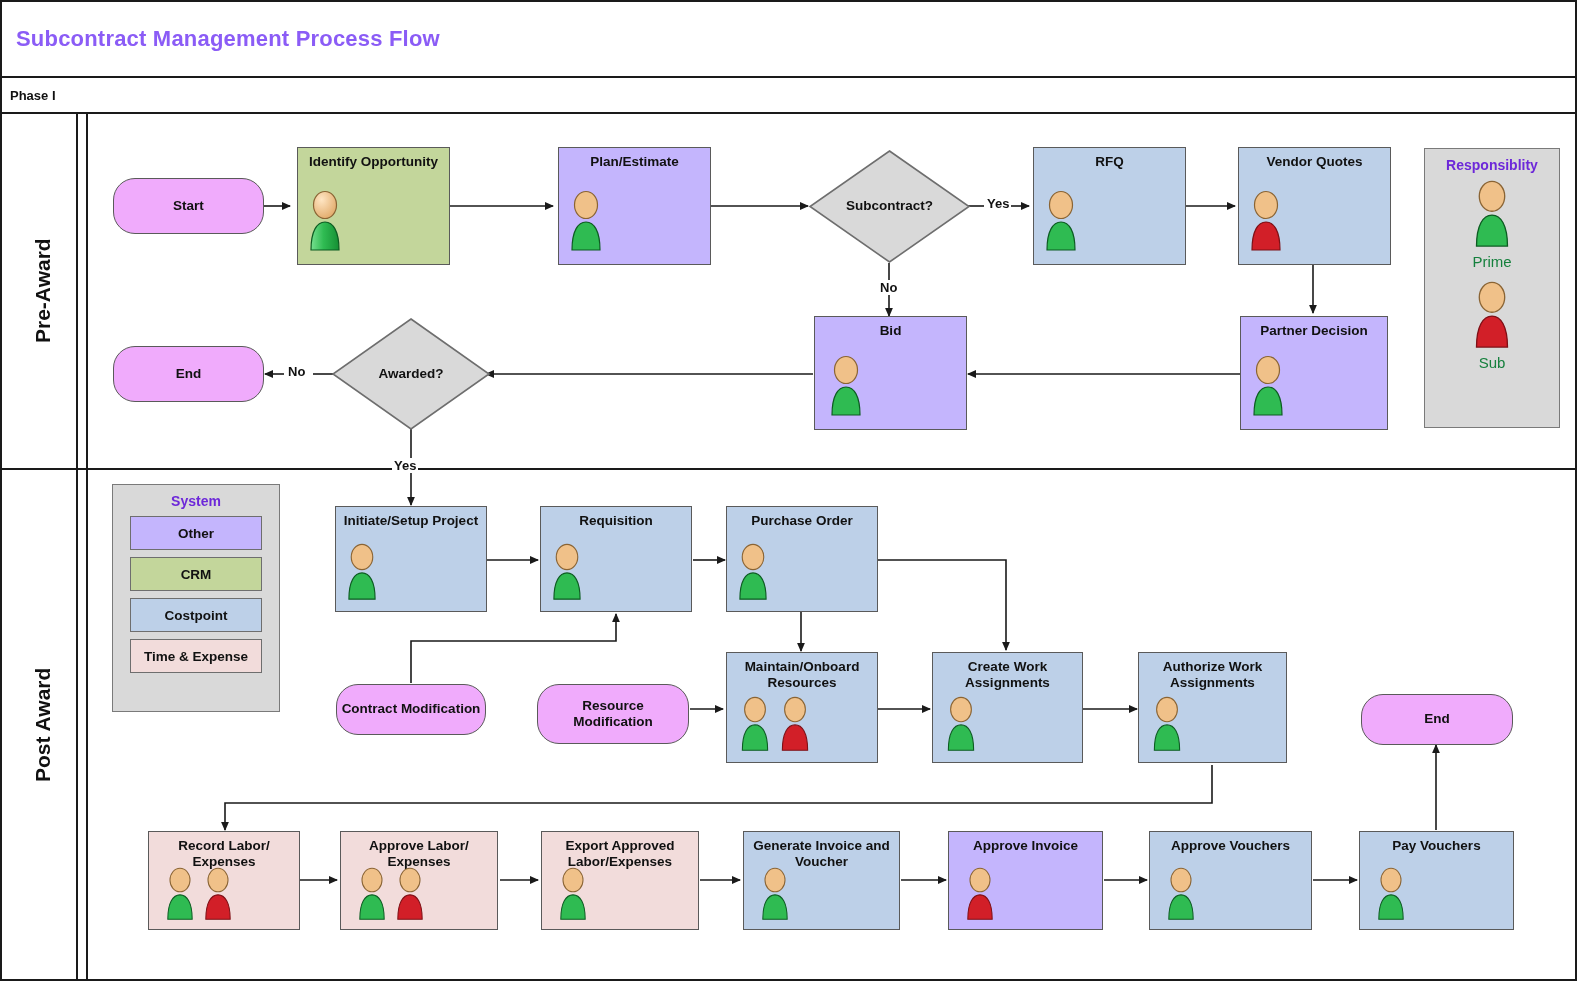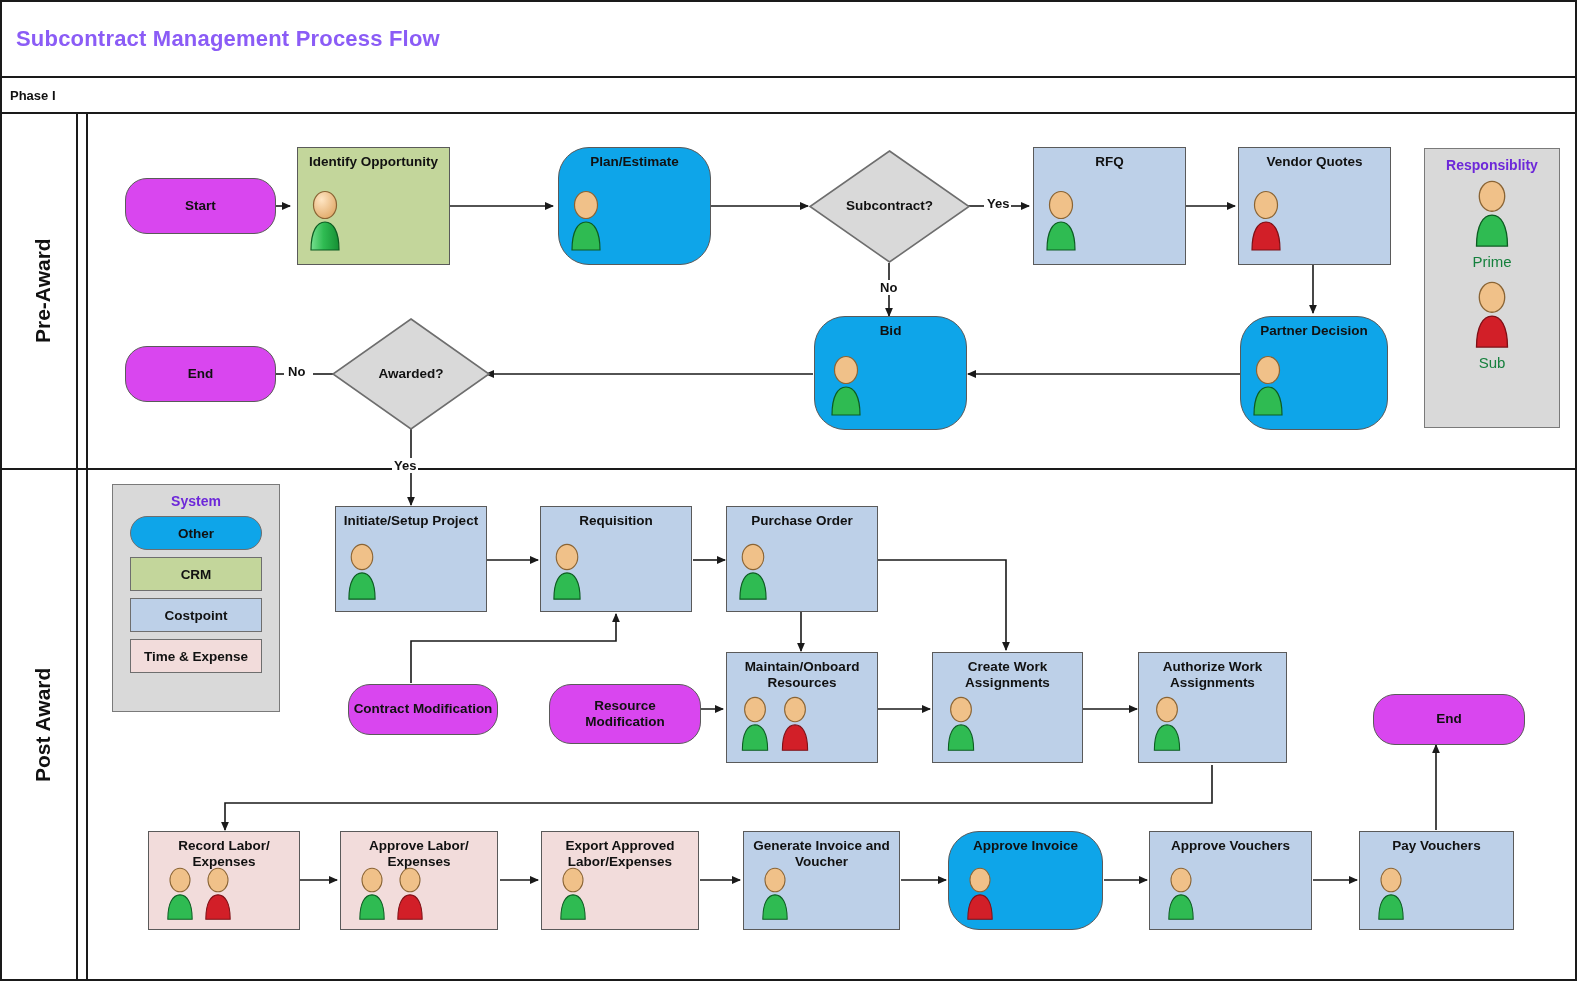--- a/index.html
+++ b/index.html
@@ -24,25 +24,25 @@
   
   .node{position:absolute;box-sizing:border-box;border:1.5px solid #5a5a5a;
         display:flex;justify-content:center;}
   .node .cap{position:absolute;left:0;right:0;top:6px;text-align:center;
              font-size:13.5px;font-weight:bold;color:#111;line-height:1.22;padding:0 4px;}
   .node.term{border-radius:22px;align-items:center;}
   .node.term .cap{position:static;top:auto;align-self:center;}
   .node.dec{border:none;background:transparent;align-items:center;}
   .node.dec .cap{position:static;z-index:3;}
 
-  .sys-other{background:#0ea5e9;border-radius:31px;}
+  .sys-other{background:#c4b5fd;}
   .sys-crm{background:#c3d69b;}
   .sys-cp{background:#bdd0e8;}
   .sys-te{background:#f2dcdb;}
-  .sys-term{background:#d946ef;margin-left:12px;}
+  .sys-term{background:#f0abfc;}
 
   .dia{position:absolute;left:0;top:0;width:100%;height:100%;}
 
   
   .actors{position:absolute;display:flex;gap:4px;align-items:flex-end;}
 
   
   .legend{position:absolute;box-sizing:border-box;background:#d9d9d9;border:1.5px solid #7a7a7a;}
   .legend-title{text-align:center;font-size:14px;font-weight:bold;color:#6d28d9;margin-top:8px;}
   .legend-sub{text-align:center;font-size:15px;color:#15803d;}

